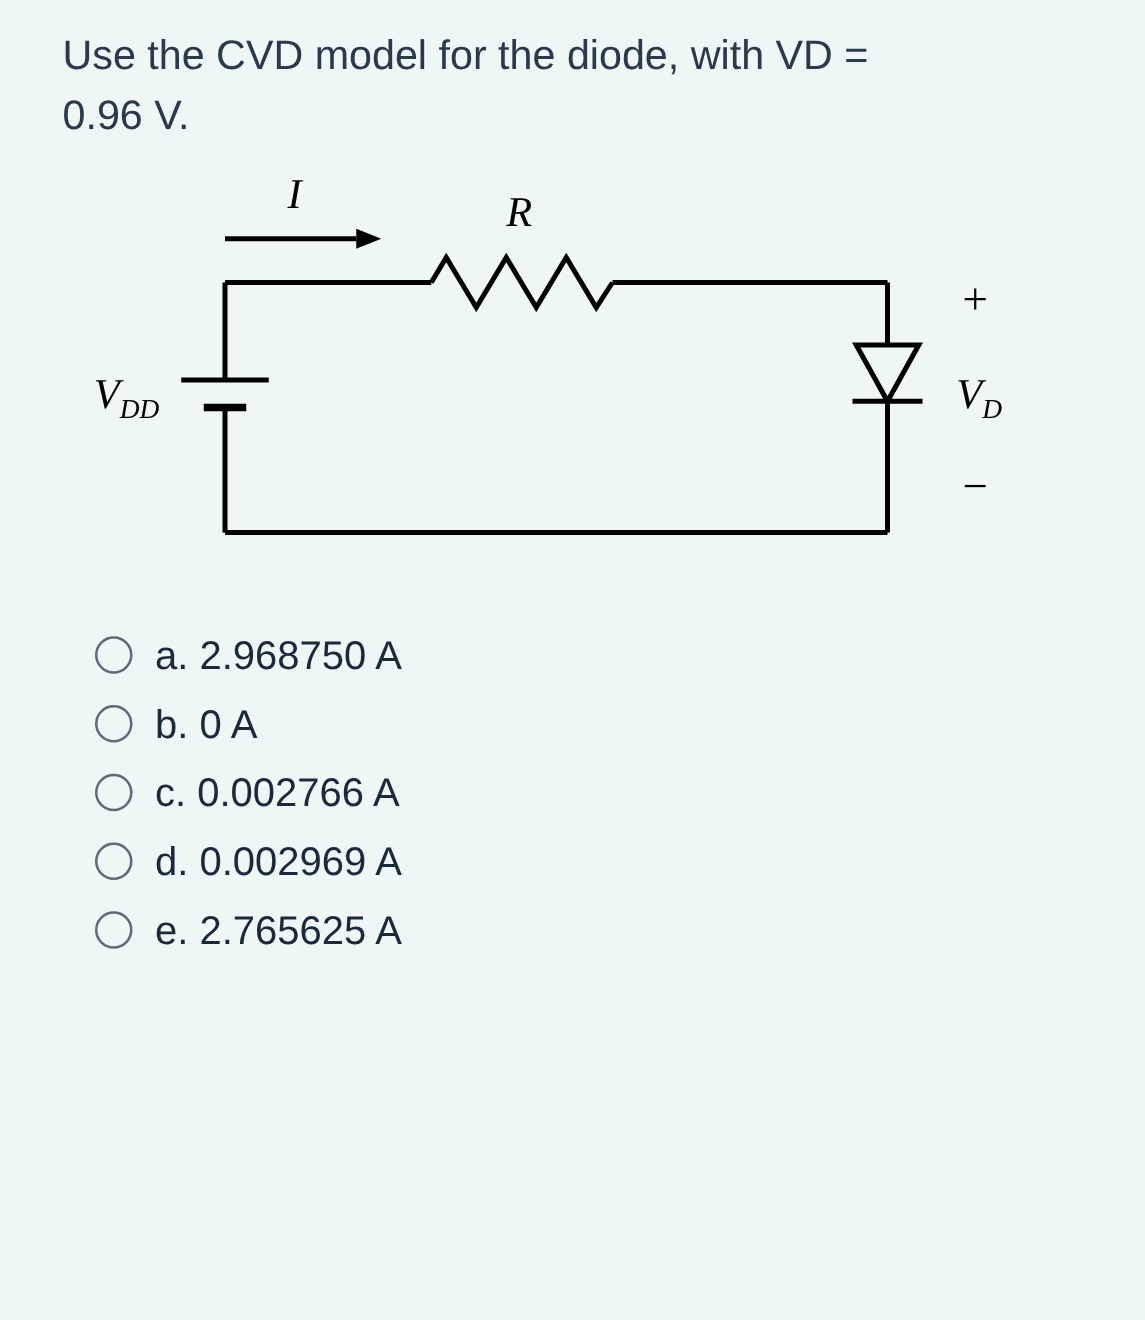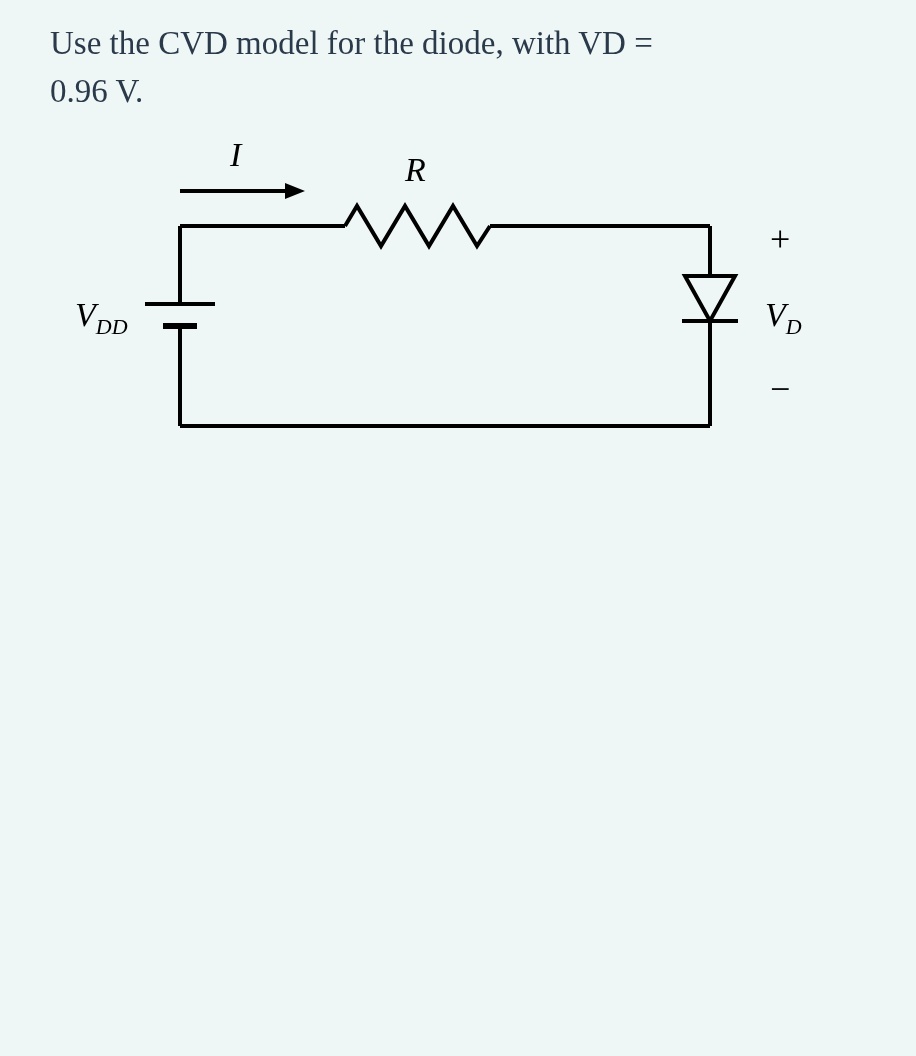--- a/index.html
+++ b/index.html
@@ -23,21 +23,21 @@
     font-family: Georgia, serif;
     font-weight: 300;
   }
   .question-text .math { font-style: italic; font-family: 'Times New Roman', serif; }
   .question-text .sub { font-size: 0.7em; vertical-align: sub; font-style: italic; }
   .hint-text {
     font-size: 33px;
     line-height: 1.45;
     color: #2a3a4a;
     margin-bottom: 10px;
-    font-family: Liberation Serif, serif;
+    font-family: Liberation Sans, sans-serif;
     font-weight: 300;
   }
   .circuit-wrap {
     position: relative;
     width: 800px;
     height: 350px;
     margin-bottom: 30px;
   }
   .options {
     margin-top: 20px;
@@ -112,14 +112,36 @@
       </text>
 
       <text x="720" y="125" font-size="36" fill="#000">+</text>
       <text x="715" y="200" font-size="34" font-style="italic" fill="#000">
         <tspan>V</tspan><tspan font-size="22" dy="8">D</tspan>
       </text>
       <text x="720" y="275" font-size="36" fill="#000">−</text>
     </svg>
   </div>
 
+  <div class="options">
+    <div class="option-row">
+      <div class="radio"></div>
+      <div class="option-label">a. 2.968750 A</div>
+    </div>
+    <div class="option-row">
+      <div class="radio"></div>
+      <div class="option-label">b. 0 A</div>
+    </div>
+    <div class="option-row">
+      <div class="radio"></div>
+      <div class="option-label">c. 0.002766 A</div>
+    </div>
+    <div class="option-row">
+      <div class="radio"></div>
+      <div class="option-label">d. 0.002969 A</div>
+    </div>
+    <div class="option-row">
+      <div class="radio"></div>
+      <div class="option-label">e. 2.765625 A</div>
+    </div>
+  </div>
 
 </div>
 
 </body></html>

